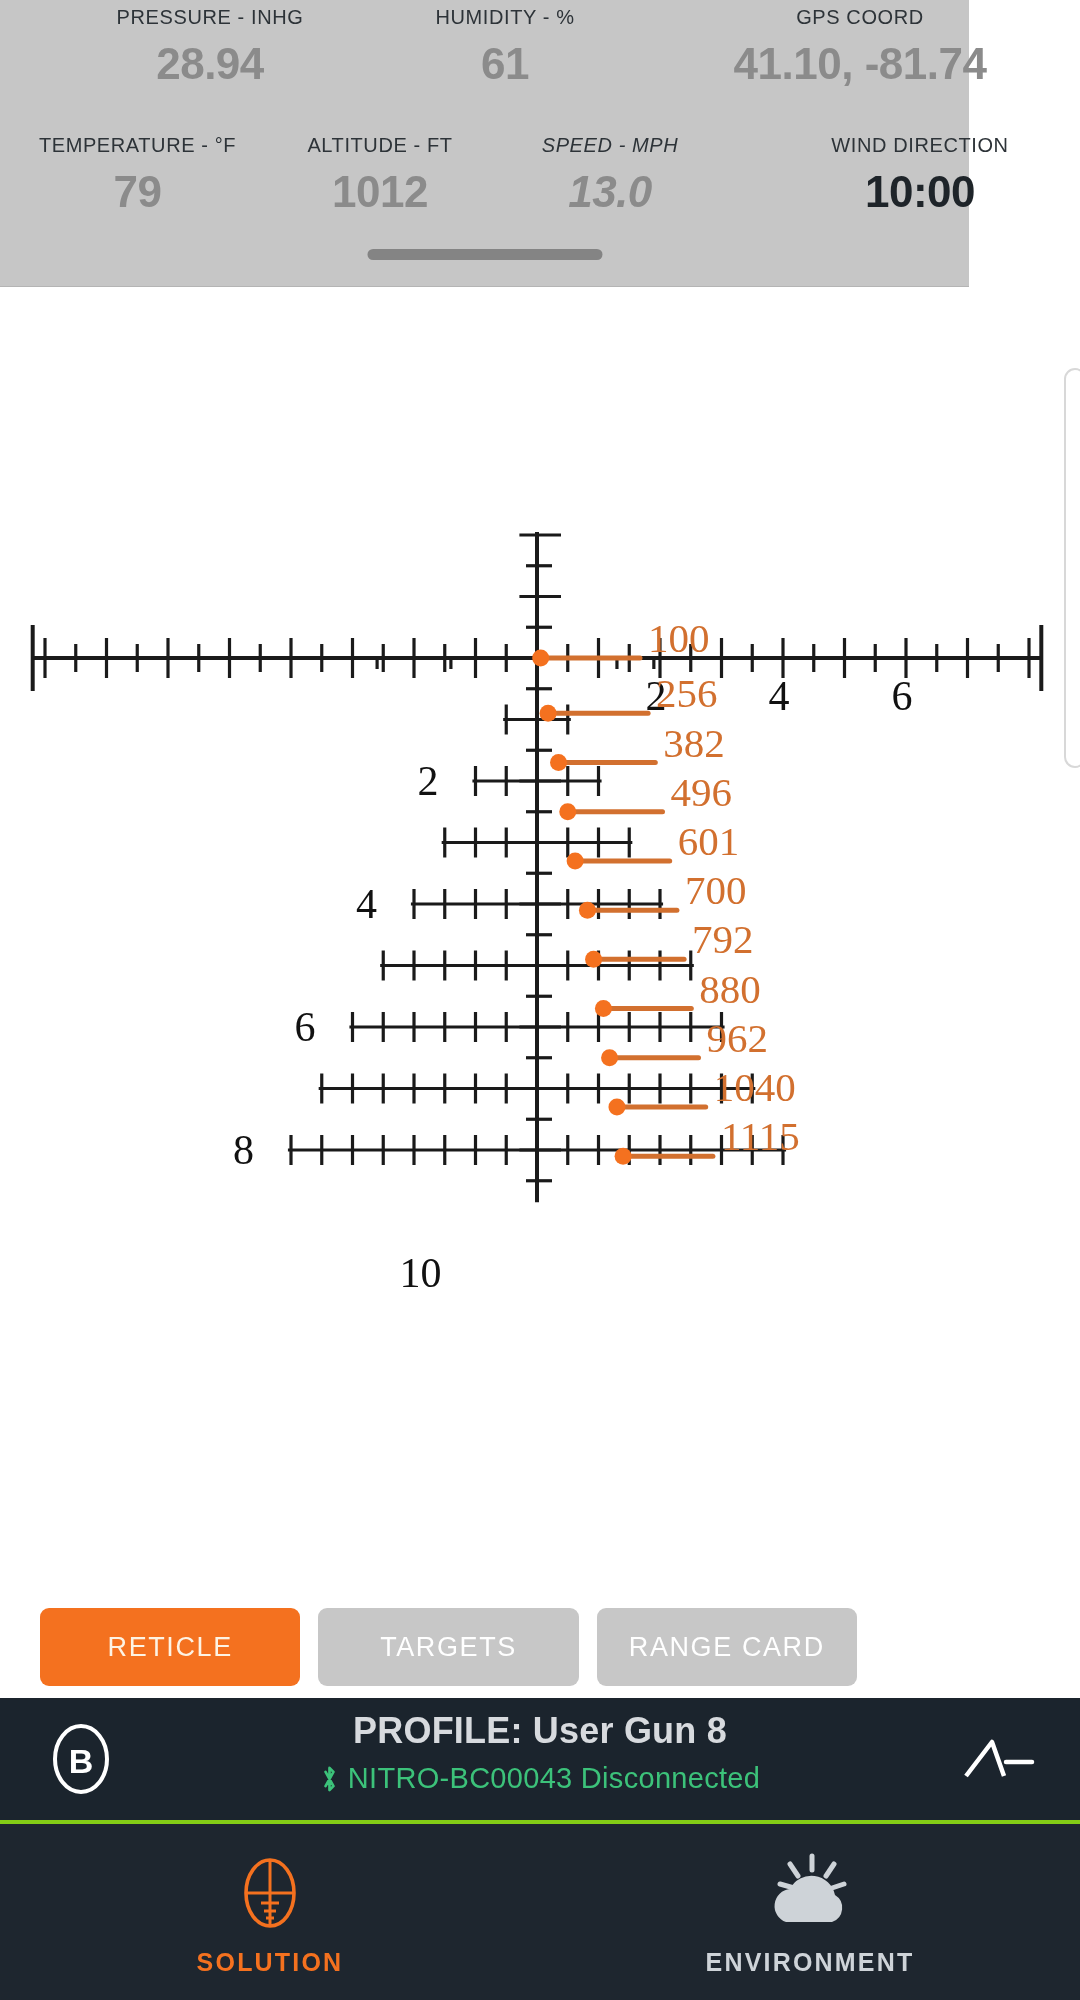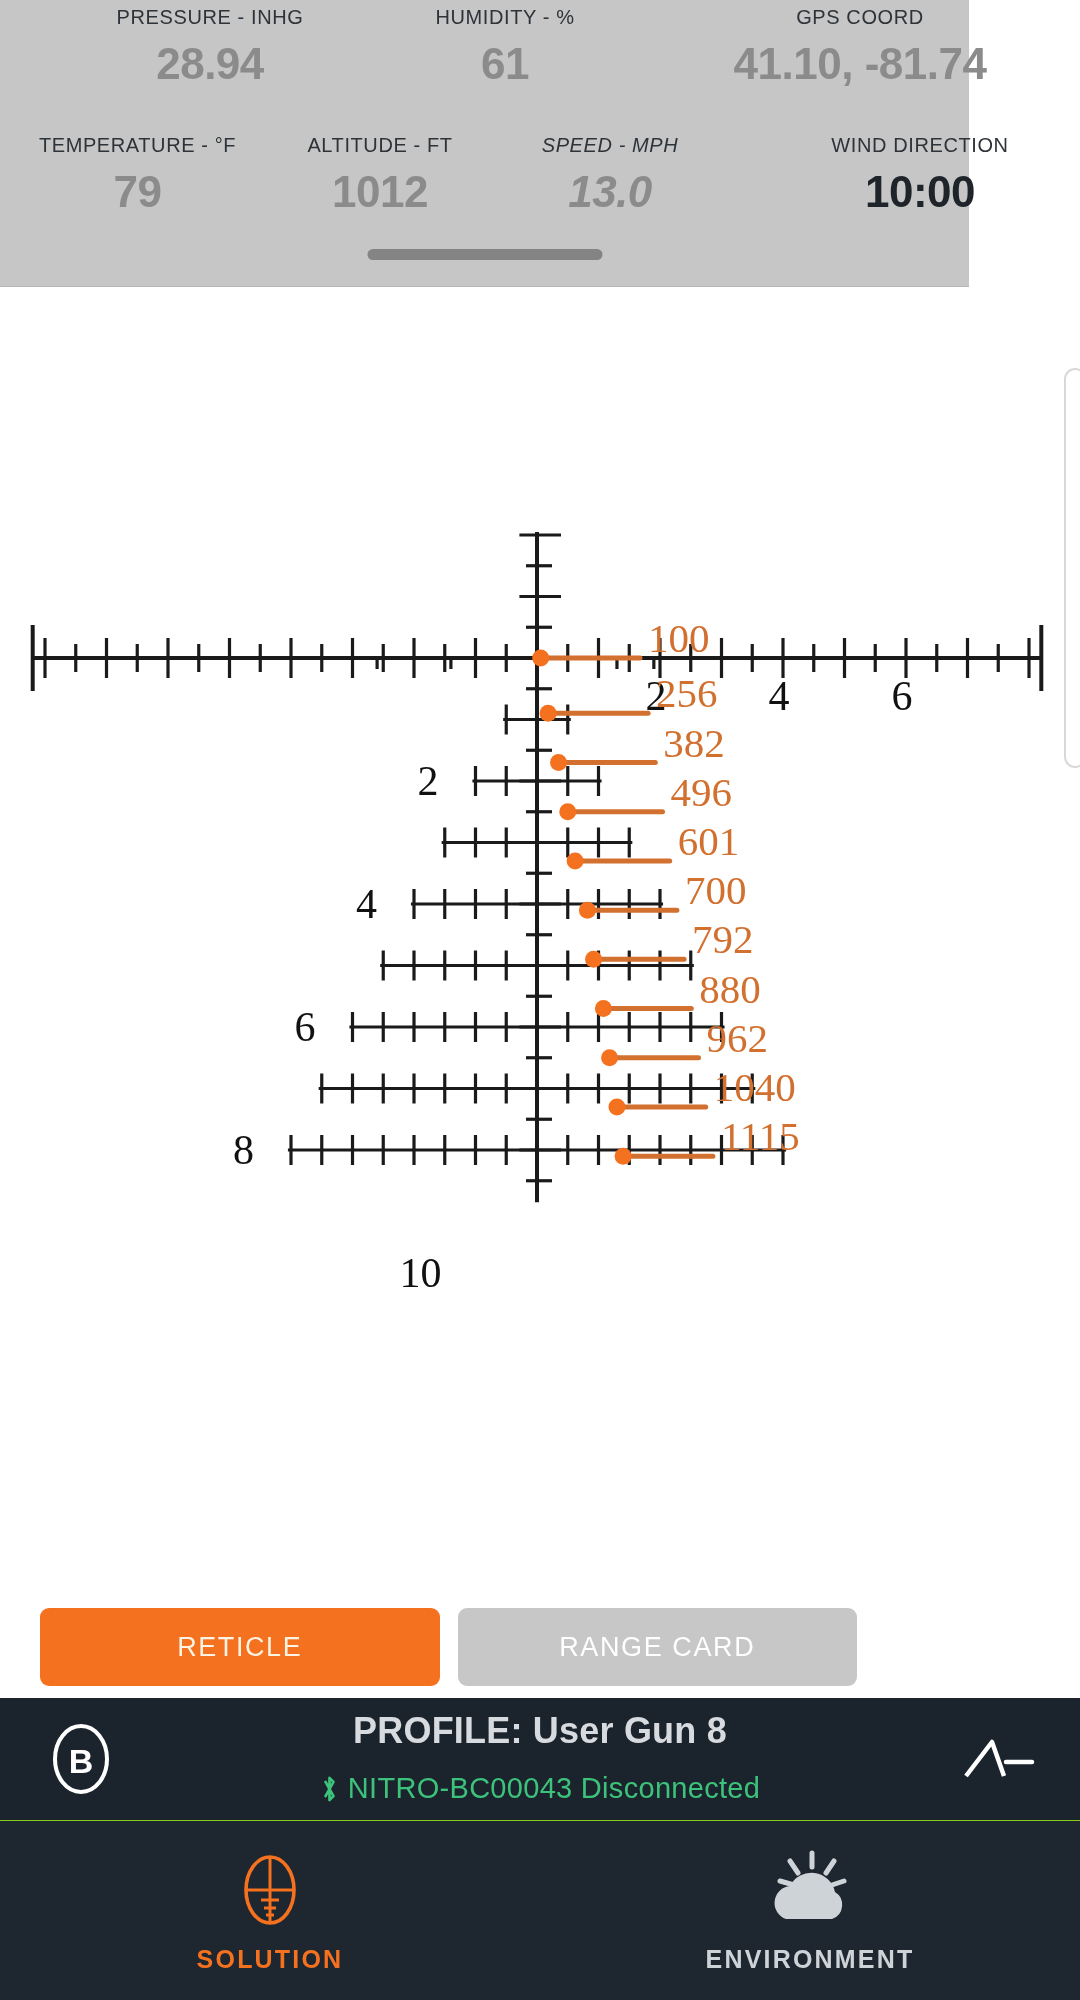--- a/index.html
+++ b/index.html
@@ -85,35 +85,35 @@
   }
   .profile-center{
     position:absolute; left:0; right:0; top:12px;
     display:flex; flex-direction:column; align-items:center;
   }
   .profile-title{
     font-size:36px; font-weight:700; color:#d7dade;
     letter-spacing:0.2px; font-stretch:condensed;
   }
   .profile-status{
-    margin-top:20px; font-size:29px; color:#3cc27a;
+    margin-top:10px; font-size:29px; color:#3cc27a;
     display:flex; align-items:center; gap:9px;
     font-stretch:condensed; letter-spacing:0.3px;
   }
   .bt-glyph{ width:19px; height:30px; display:block; }
   .brand-mark{
     position:absolute; right:44px; top:50%; transform:translateY(-50%);
     width:74px; height:46px;
   }
 
   
   .bottom-nav{
     position:absolute; left:0; top:1820px; width:1080px; height:180px;
     background:#1e262f; display:flex; align-items:flex-start;
-    border-top:1px solid #84cc16;
+    border-top:4px solid #84cc16;
   }
   .nav-item{
     flex:1; display:flex; flex-direction:column;
     align-items:center; padding-top:26px; cursor:pointer;
   }
   .nav-icon{ height:86px; display:flex; align-items:center; justify-content:center; }
   .nav-label{
     margin-top:12px; font-size:25px; letter-spacing:2.2px;
     font-weight:700; color:#ced3d8; font-stretch:condensed;
   }
@@ -344,20 +344,21 @@
       <text x="713.7" y="812.95" font-family="Liberation Serif, serif" font-size="41" fill="#d2702f">1040</text>
       <line x1="623.1" y1="868.15" x2="712.9" y2="868.15" stroke="#d2702f" stroke-width="5" stroke-linecap="round"></line>
       <circle cx="623.1" cy="868.15" r="8.5" fill="#f4711f"></circle>
       <text x="720.9" y="862.15" font-family="Liberation Serif, serif" font-size="41" fill="#d2702f">1115</text>
     </svg>
   <div class="side-panel-tab"></div>
 </div>
 
 <div class="mode-bar">
   <button class="mode-btn active">RETICLE</button>
+  <button class="mode-btn">TARGETS</button>
   <button class="mode-btn">RANGE CARD</button>
 </div>
 
 <div class="profile-bar">
   <span class="logo-b">
     <svg width="58" height="72" viewBox="0 0 58 72">
       <ellipse cx="29" cy="36" rx="26" ry="33" fill="none" stroke="#ffffff" stroke-width="4"></ellipse>
       <text x="29" y="50" font-family="Liberation Sans, sans-serif" font-size="34" font-weight="700" fill="#ffffff" text-anchor="middle">B</text>
     </svg>
   </span>

